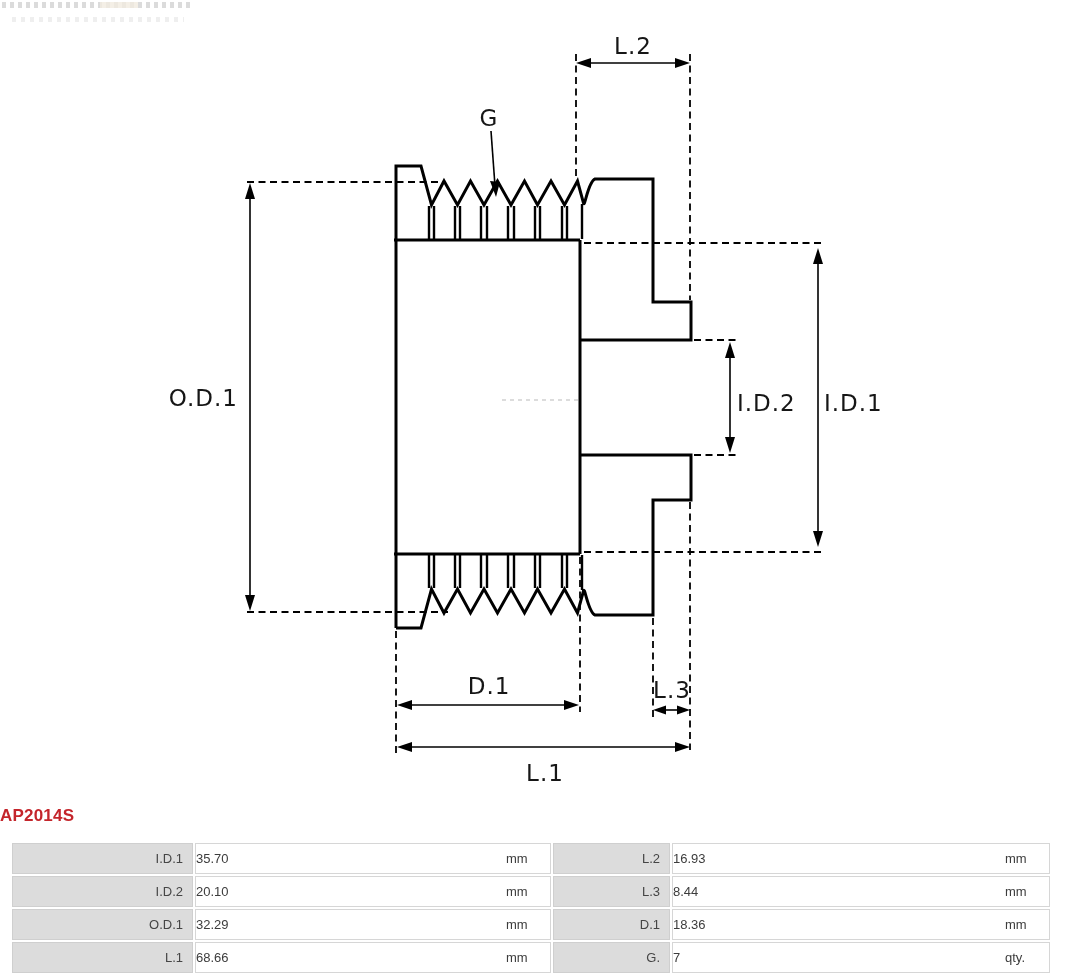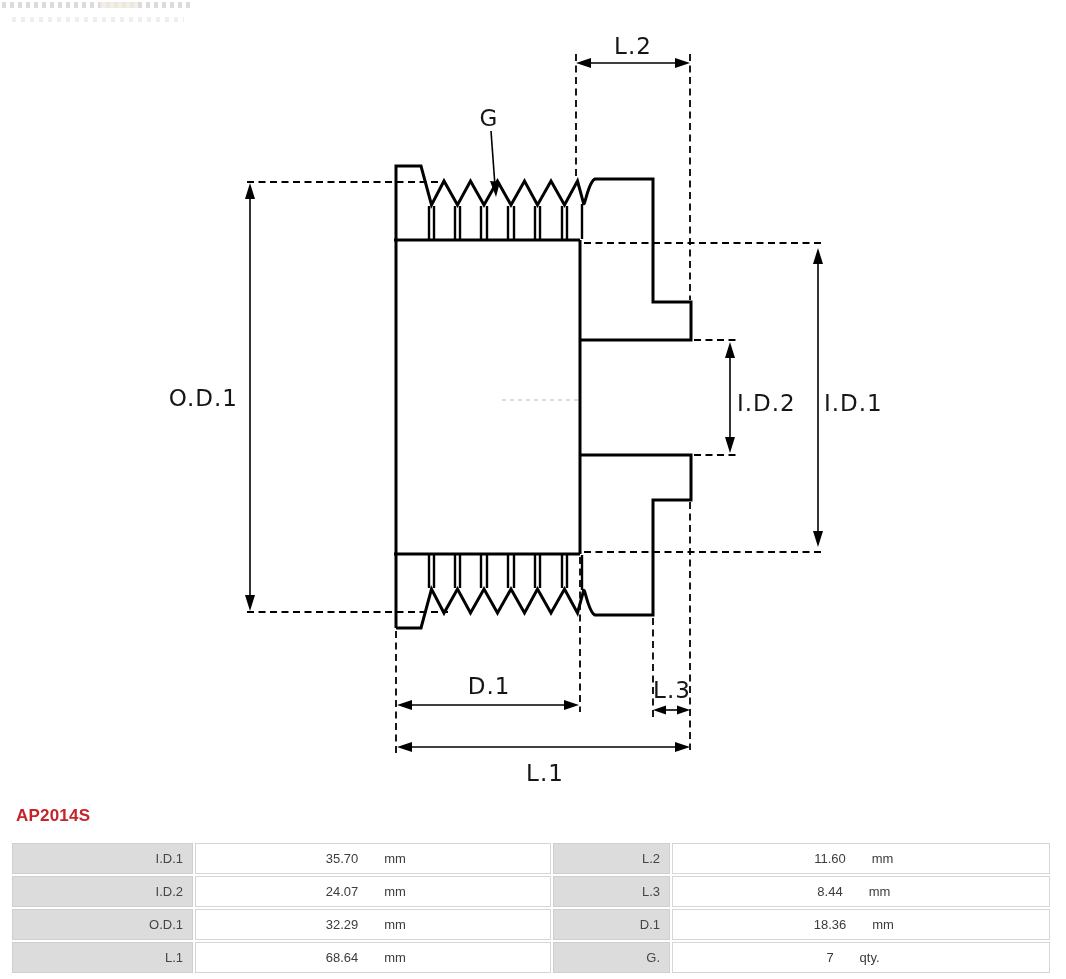--- a/index.html
+++ b/index.html
@@ -16,29 +16,29 @@
   svg{display:block;}
   svg text{font-family:"DejaVu Sans","Liberation Sans",sans-serif;
            font-size:23px;fill:#161616;letter-spacing:1px;}
   .outline{stroke:#000;stroke-width:3;fill:none;stroke-linejoin:miter;stroke-linecap:butt;}
   .slot{stroke:#000;stroke-width:2.4;}
   .dash{stroke:#000;stroke-width:1.8;stroke-dasharray:7 4.5;fill:none;}
   .dim{stroke:#000;stroke-width:1.6;fill:none;}
   .head{fill:#000;stroke:none;}
   .centerline{stroke:#b9b9b9;stroke-width:1.2;stroke-dasharray:4 4;}
   
-  .part-code{position:absolute;left:16px;top:806px;font-size:17px;font-weight:600;
+  .part-code{position:absolute;left:0;top:806px;font-size:17px;font-weight:600;
              color:#c4252b;letter-spacing:.2px;}
   .spec-table{position:absolute;left:12px;top:843px;width:1038px;
               display:grid;grid-template-columns:181px 356px 117px 1fr;
               grid-auto-rows:31px;gap:2px;font-size:13px;color:#3c3c3c;}
   .cell{display:flex;align-items:center;border:1px solid #d6d6d6;box-sizing:border-box;}
   .cell.label{background:#dcdcdc;border-color:#cfcfcf;justify-content:flex-end;
               padding-right:9px;color:#454545;}
-  .cell.value{background:#fff;justify-content:center;padding-right:2px;}
+  .cell.value{background:#fff;justify-content:space-between;padding-right:10px;}
   .cell.value .num{text-align:right;}
   .cell.value .unit{width:34px;margin-left:26px;text-align:left;color:#3c3c3c;}
 </style>
 </head>
 <body>
 
 <div class="wm1"></div>
 <div class="wm2"></div>
 
 <div class="drawing-wrap">
@@ -172,29 +172,29 @@
       <span>I.D.1</span>
     </div>
   <div class="cell value">
       <span class="num">35.70</span>
       <span class="unit">mm</span>
     </div>
   <div class="cell label">
       <span>L.2</span>
     </div>
   <div class="cell value">
-      <span class="num">11.60</span>
+      <span class="num">16.93</span>
       <span class="unit">mm</span>
     </div>
 
   <div class="cell label">
       <span>I.D.2</span>
     </div>
   <div class="cell value">
-      <span class="num">24.07</span>
+      <span class="num">20.10</span>
       <span class="unit">mm</span>
     </div>
   <div class="cell label">
       <span>L.3</span>
     </div>
   <div class="cell value">
       <span class="num">8.44</span>
       <span class="unit">mm</span>
     </div>
 
@@ -210,21 +210,21 @@
     </div>
   <div class="cell value">
       <span class="num">18.36</span>
       <span class="unit">mm</span>
     </div>
 
   <div class="cell label">
       <span>L.1</span>
     </div>
   <div class="cell value">
-      <span class="num">68.64</span>
+      <span class="num">68.66</span>
       <span class="unit">mm</span>
     </div>
   <div class="cell label">
       <span>G.</span>
     </div>
   <div class="cell value">
       <span class="num">7</span>
       <span class="unit">qty.</span>
     </div>
 </div>

